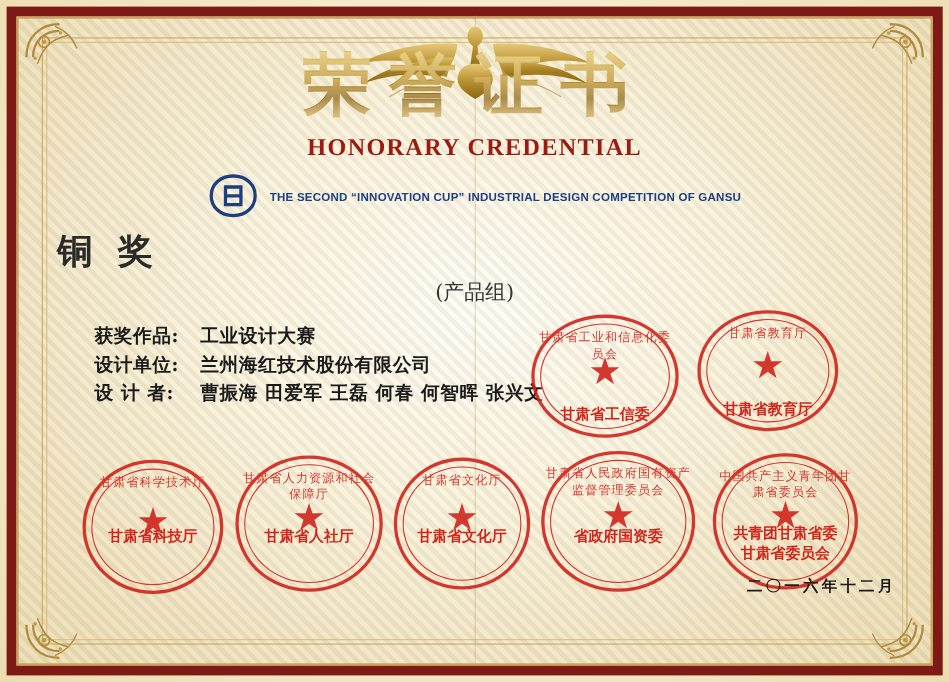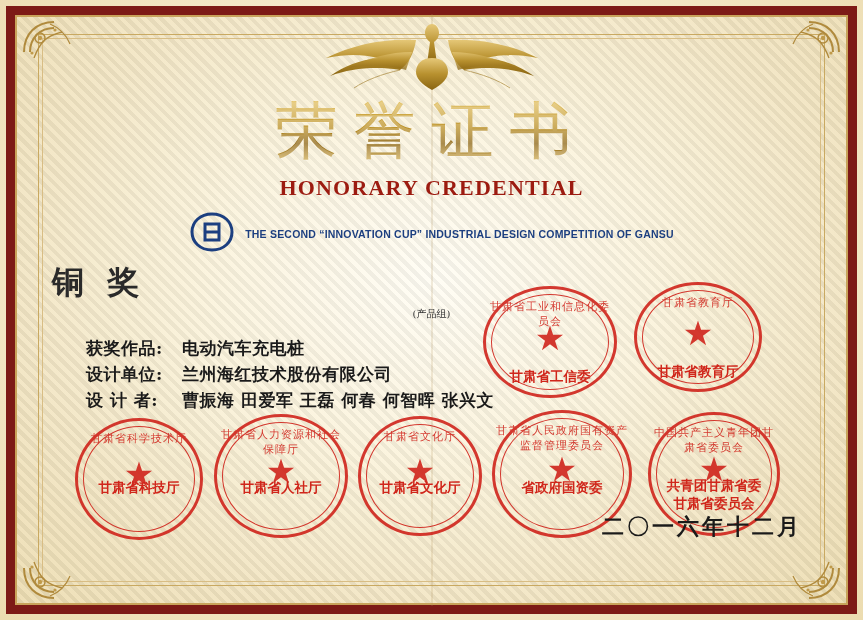--- a/index.html
+++ b/index.html
@@ -76,24 +76,23 @@
     transform: translateX(-50%);
     width: 300px;
     height: 78px;
   }
   .content {
     position: absolute;
     left: 52px; right: 52px; top: 44px; bottom: 46px;
   }
   .title-cn {
     text-align: center;
-    margin-top: 54px;
     font-family: "DejaVu Serif", serif;
     font-size: 62px;
-    font-weight: normal;
+    font-weight: bold;
     letter-spacing: 16px;
     color: #a8811f;
     background: linear-gradient(to bottom, #e7c76a 0%, #bb9025 45%, #8d6512 70%, #d8b55a 100%);
     -webkit-background-clip: text;
     background-clip: text;
     -webkit-text-fill-color: transparent;
     text-shadow: 0 1px 0 rgba(255,255,255,0.25);
     line-height: 1.05;
   }
   .title-en {
@@ -134,21 +133,21 @@
     font-family: "DejaVu Serif", serif;
     font-size: 32px;
     font-weight: bold;
     color: #2a2a2a;
     letter-spacing: 6px;
   }
   .award-sub {
     text-align: center;
     margin-top: 2px;
     font-family: "DejaVu Serif", serif;
-    font-size: 10px;
+    font-size: 19px;
     color: #333;
   }
   .fields {
     margin-top: 14px;
     margin-left: 34px;
     font-family: "DejaVu Serif", serif;
     color: #1a1a1a;
   }
   .field-row {
     display: flex;
@@ -161,24 +160,24 @@
     flex: none;
     letter-spacing: 0.5px;
     font-weight: bold;
   }
   .field-value {
     font-weight: bold;
     letter-spacing: 0.5px;
   }
   .date {
     position: absolute;
-    right: 61px;
+    right: 48px;
     bottom: 78px;
     font-family: "DejaVu Serif", serif;
-    font-size: 22px;
+    font-size: 14px;
     font-weight: bold;
     letter-spacing: 3px;
     color: #1a1a1a;
     margin-top: 20px;
   }
   
   .seal {
     position: absolute;
     border-radius: 50%;
     border: 3px solid #cf1f17;
@@ -344,21 +343,21 @@
         <div class="comp-en">THE SECOND “INNOVATION CUP” INDUSTRIAL DESIGN COMPETITION OF GANSU</div>
       </div>
     </div>
 
     <div class="award">铜 奖</div>
     <div class="award-sub">(产品组)</div>
 
     <div class="fields">
       <div class="field-row">
         <span class="field-label">获奖作品:</span>
-        <span class="field-value">电动汽车充电桩</span>
+        <span class="field-value">工业设计大赛</span>
       </div>
       <div class="field-row">
         <span class="field-label">设计单位:</span>
         <span class="field-value">兰州海红技术股份有限公司</span>
       </div>
       <div class="field-row">
         <span class="field-label">设 计 者:</span>
         <span class="field-value">曹振海  田爱军  王磊  何春  何智晖  张兴文</span>
       </div>
     </div>

